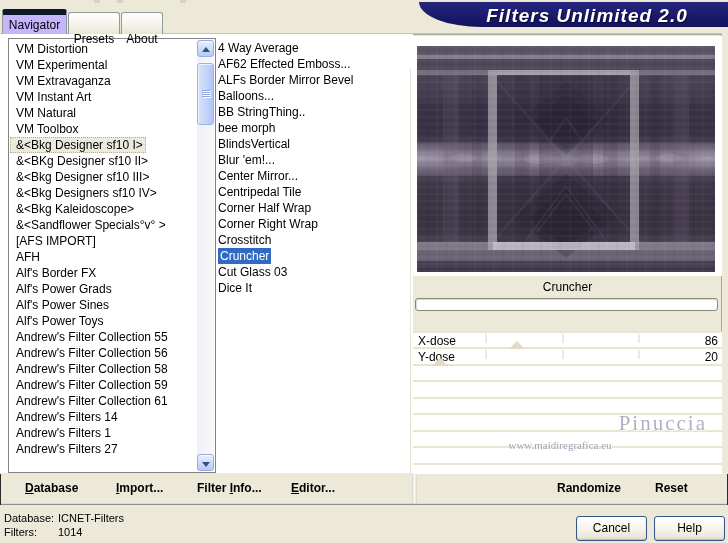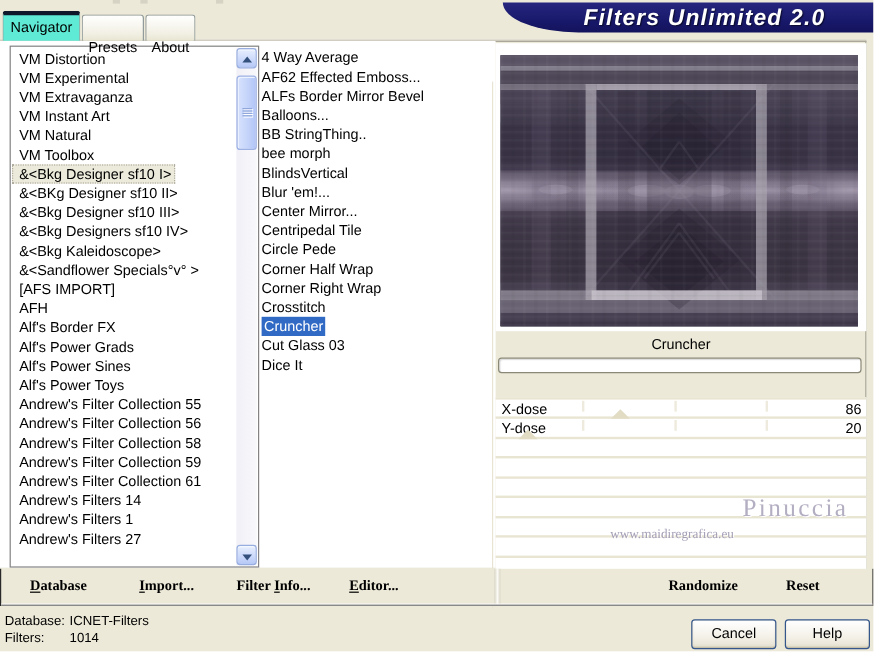--- a/index.html
+++ b/index.html
@@ -15,22 +15,22 @@
     color:#fff; font-size:19px; font-weight:bold; font-style:italic; letter-spacing:1px;
     text-shadow:1px 1px 1px rgba(0,0,0,0.55); white-space:nowrap; }
 
   
   .speck { position:absolute; top:0; height:3px; width:6px; background:#d6d3c4; }
 
   
   .tab { position:absolute; border:1px solid #919b9c; border-bottom:none;
     border-top-left-radius:3px; border-top-right-radius:3px;
     background:linear-gradient(#ffffff, #f2f0e4 70%, #e8e5d2); text-align:center; }
-  .tab.active { left:2px; top:9px; width:65px; height:25px; background:#5eead4;
-    border-top:4px solid #0f172a; z-index:3; }
+  .tab.active { left:2px; top:9px; width:65px; height:25px; background:#c4b5fd;
+    border-top:6px solid #0f172a; z-index:3; }
   .tab.t1 { left:68px; top:12px; width:52px; height:22px; z-index:2; }
   .tab.t2 { left:121px; top:12px; width:42px; height:22px; z-index:2; }
   .tab span { display:inline-block; margin-top:19px; }
   .tab.active span { margin-top:3px; }
 
   
   .page { position:absolute; left:0; top:33px; width:722px; height:440px; background:#ffffff;
     border-top:1px solid #c6c3b2; }
 
   
@@ -79,21 +79,21 @@
   .ptick { position:absolute; width:2px; height:9px; background:#eeeadd; }
   .ptri { position:absolute; width:0; height:0; border-left:8px solid transparent;
     border-right:8px solid transparent; border-bottom:8px solid #e2dcc4; }
   .watermark { position:absolute; left:0; width:294px; text-align:center; color:#b4aec2; z-index:2;
     font-family:"Liberation Serif", serif; }
   .wm1 { top:80px; font-size:21px; letter-spacing:2px; text-shadow:1px 1px 0 #ffffff;text-align:right; }
   .wm2 { top:108px; font-size:11px; letter-spacing:0; color:#a59fb6; text-shadow:1px 1px 0 #fff; }
 
   
   .toolbar { position:absolute; left:0; top:474px; width:728px; height:31px; background:#ece9d8;
-    border-left:1px solid #2a2a2a; border-right:1px solid #2a2a2a;font-family:Liberation Serif, serif; }
+    border-left:1px solid #2a2a2a; border-right:1px solid #2a2a2a; }
   .toolbar::after { content:""; position:absolute; left:0; right:0; bottom:0; height:2px;
     background:linear-gradient(#ffffff,#6a6a6a); }
   .tb-split { position:absolute; left:411px; top:0; width:5px; height:31px;
     background:linear-gradient(90deg,#d8d5c4,#fcfbf6,#d8d5c4); }
   .tb-item { position:absolute; top:7px; font-weight:bold; white-space:nowrap; }
 
   
   .status-label { position:absolute; left:4px; font-size:11px; }
   .status-value { position:absolute; left:58px; font-size:11px; }
   .btn { position:absolute; top:516px; width:71px; height:25px; border:1px solid #35568a;
@@ -229,21 +229,20 @@
         <div class="row">4 Way Average</div>
         <div class="row">AF62 Effected Emboss...</div>
         <div class="row">ALFs Border Mirror Bevel</div>
         <div class="row">Balloons...</div>
         <div class="row">BB StringThing..</div>
         <div class="row">bee morph</div>
         <div class="row">BlindsVertical</div>
         <div class="row">Blur 'em!...</div>
         <div class="row">Center Mirror...</div>
         <div class="row">Centripedal Tile</div>
-        <div class="row">Circle Pede</div>
         <div class="row">Corner Half Wrap</div>
         <div class="row">Corner Right Wrap</div>
         <div class="row">Crosstitch</div>
         <div class="row"><span class="sel">Cruncher</span></div>
         <div class="row">Cut Glass 03</div>
         <div class="row">Dice It</div>
       </div>
 
     <div class="vline410"></div>
 

